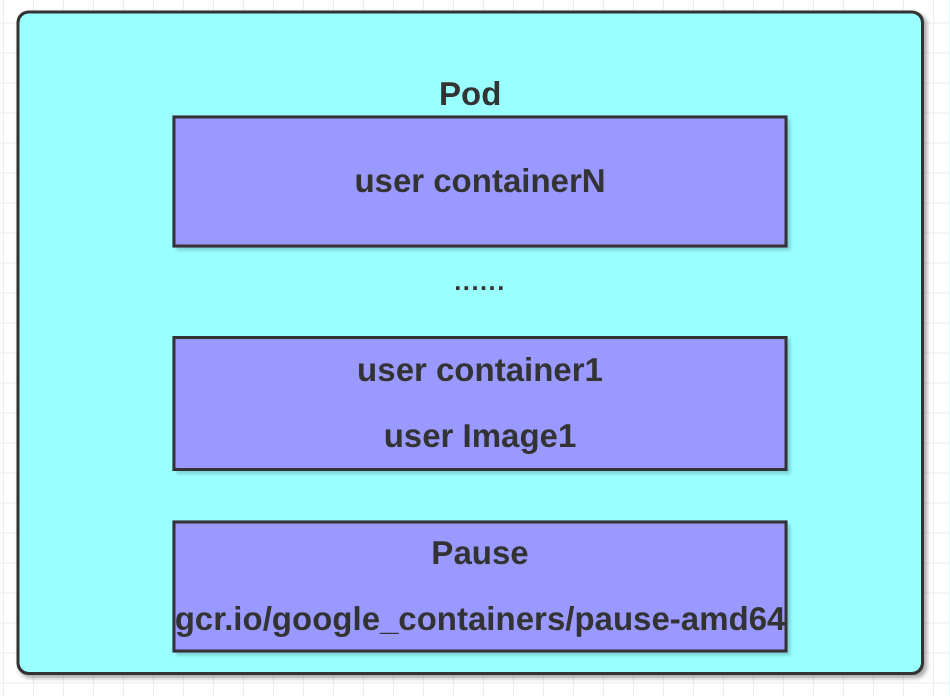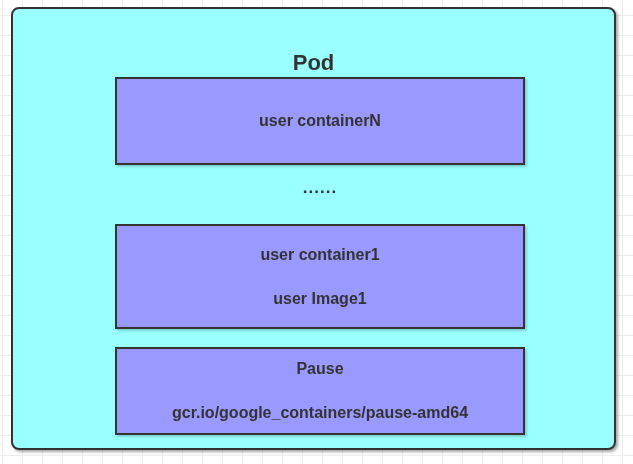--- a/index.html
+++ b/index.html
@@ -59,25 +59,25 @@
     border: 2px solid var(--stroke, #333333);
     box-shadow: 2px 2px 2px rgba(0,0,0,0.18);
     display: flex;
     flex-direction: column;
     align-items: center;
     justify-content: center;
     gap: 24px;
   }
 
   .box-n     { top: 68px;  height: 88px; }
-  .box-1     { top: 215px; height: 105px; }
+  .box-1     { top: 215px; height: 90px; }
   .box-pause { top: 338px; height: 88px; align-items: center; }
 
   .box-line {
-    font-size: 16px;
+    font-size: 22px;
     font-weight: bold;
     line-height: 20px;
     color: var(--text, #333333);
     text-align: center;
     white-space: nowrap;
   }
 
   .ellipsis {
     position: absolute;
     left: 102px;

